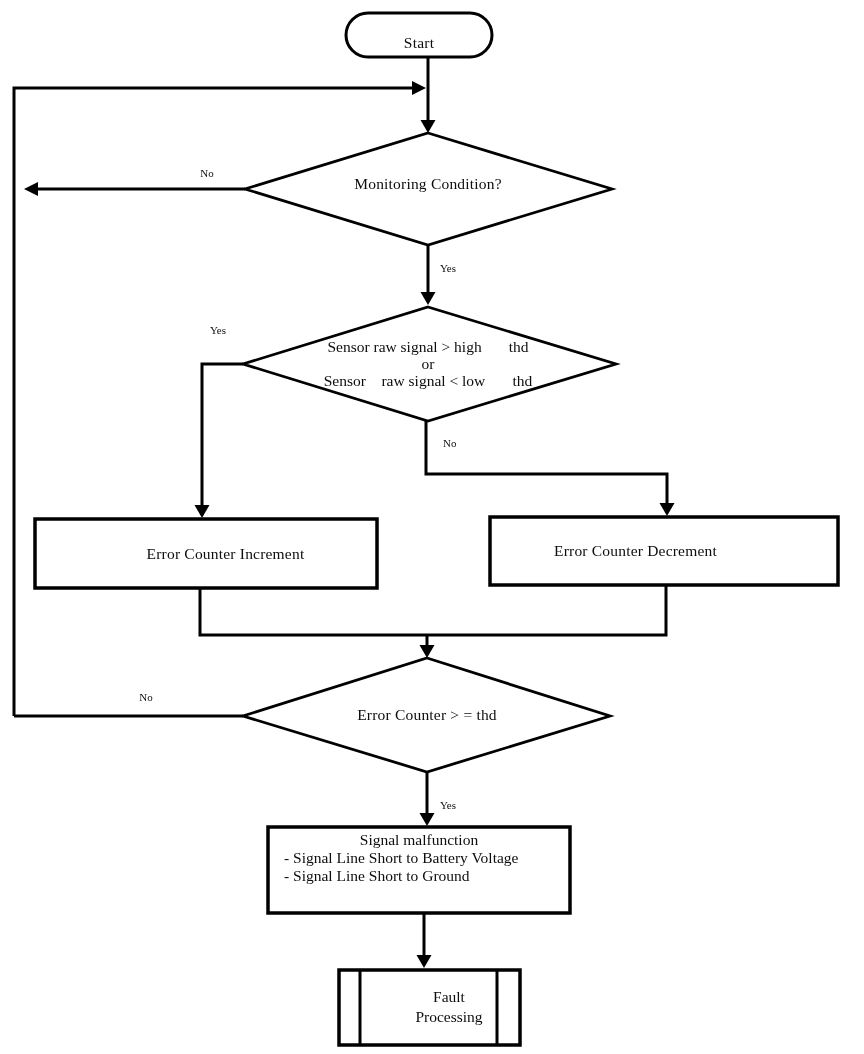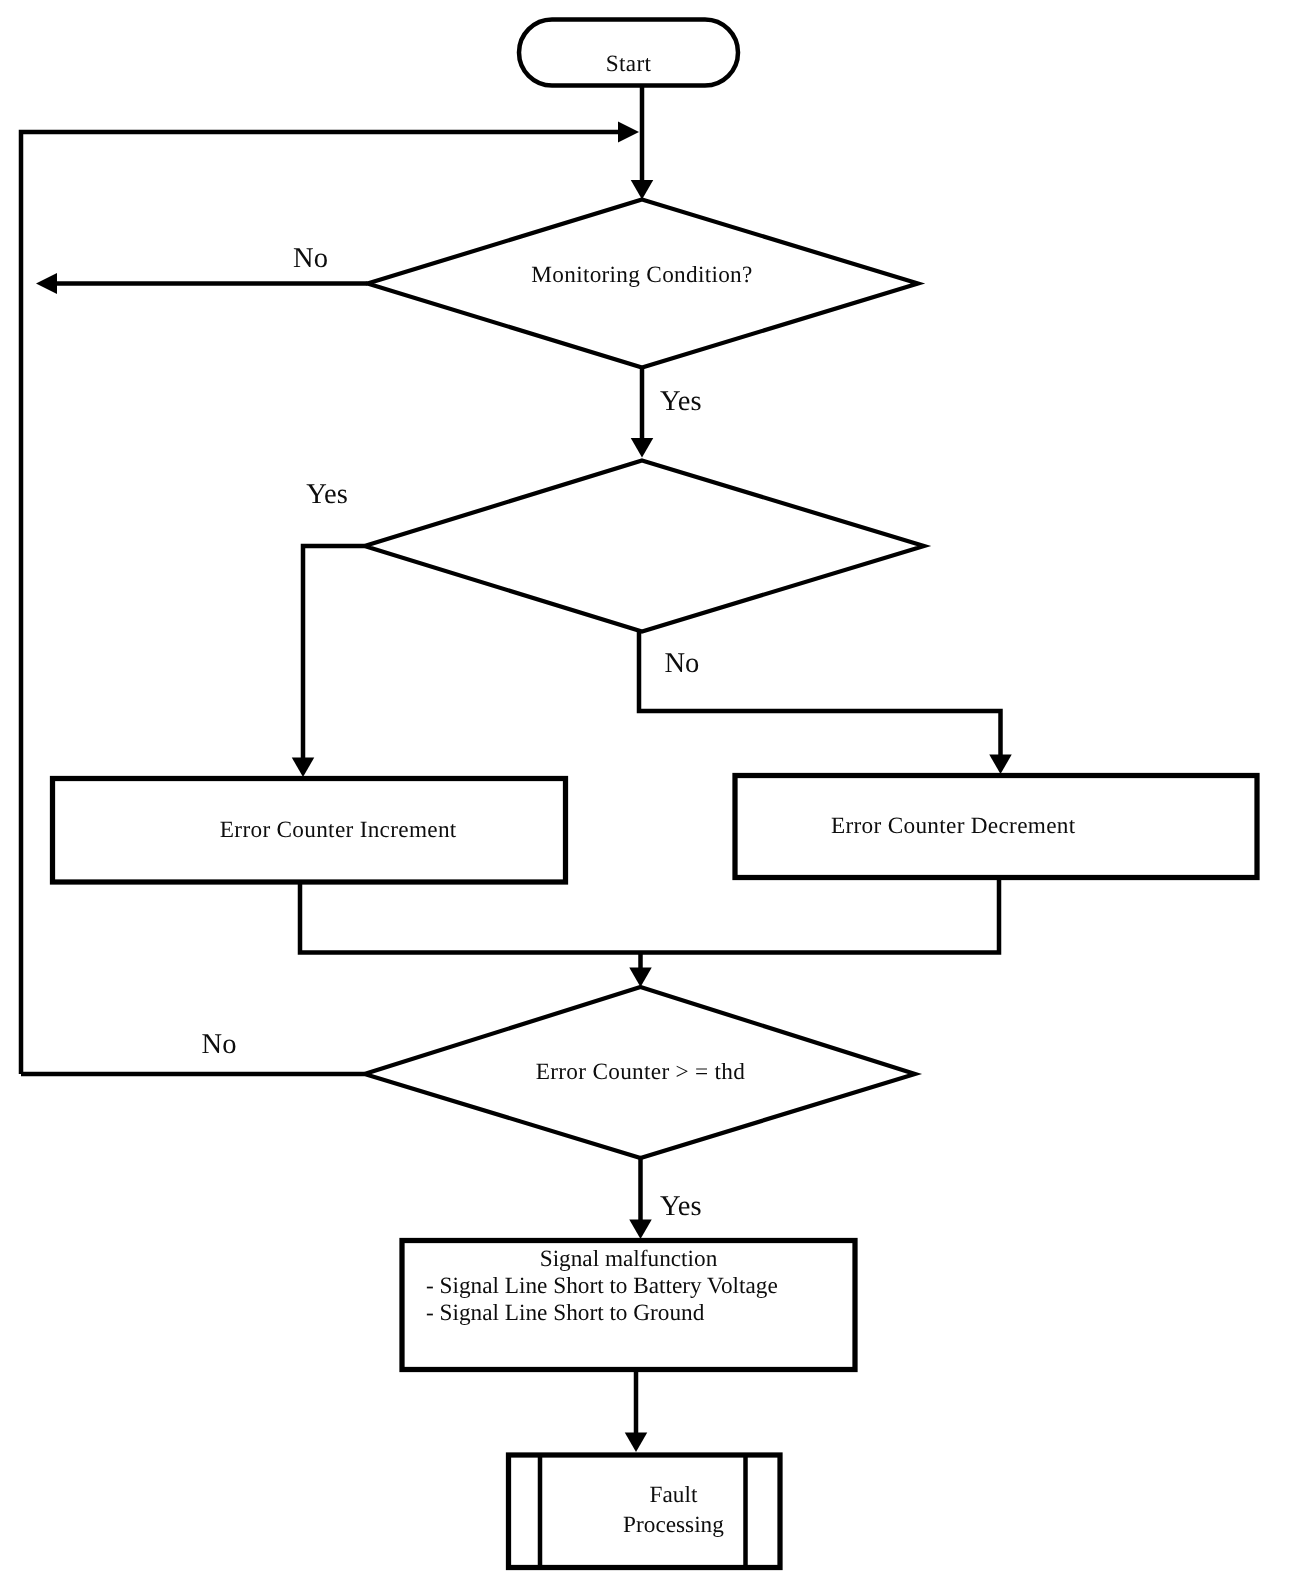--- a/index.html
+++ b/index.html
@@ -10,21 +10,21 @@
     font-family:"Liberation Serif","DejaVu Serif",serif;
     color:#0d0d0d;
     overflow:hidden;
   }
   #shapes{position:absolute;left:0;top:0;width:864px;height:1054px;}
   .txt{position:absolute;font-size:15.5px;line-height:18px;}
   .center{text-align:center;}
   .flexc{display:flex;align-items:center;justify-content:center;}
   .pre{white-space:pre;}
   .node-label{letter-spacing:0.2px;}
-  .edge-label{font-size:19px;}
+  .edge-label{font-size:11px;}
   .mal-item{padding-left:14px;white-space:pre;}
 </style>
 </head>
 <body>
 
 <div id="canvas">
 
   <svg id="shapes" viewBox="0 0 864 1054" xmlns="http://www.w3.org/2000/svg">
 
     <rect x="346" y="13" width="146" height="44" rx="22" ry="22" fill="#ffffff" stroke="#000" stroke-width="3"></rect>
@@ -70,20 +70,25 @@
     <polygon points="416.5,955 431.5,955 424,968" fill="#000"></polygon>
 
     <rect x="339" y="970" width="181" height="75" fill="#ffffff" stroke="#000" stroke-width="3.5"></rect>
     <path d="M360 970 V1045 M497 970 V1045" stroke="#000" stroke-width="3" fill="none"></path>
   </svg>
 
   <div class="txt flexc node-label" style="left:346px;top:13px;width:146px;height:60px;">Start</div>
 
   <div class="txt center node-label" style="left:278px;top:175px;width:300px;">Monitoring Condition?</div>
 
+  <div class="txt center" style="left:258px;top:338px;width:340px;line-height:17px;">
+    <div class="pre">Sensor raw signal &gt; high       thd</div>
+    <div class="pre">or</div>
+    <div class="pre">Sensor    raw signal &lt; low       thd</div>
+  </div>
 
   <div class="txt flexc node-label" style="left:35px;top:519px;width:381px;height:69px;">Error Counter Increment</div>
 
   <div class="txt flexc node-label" style="left:490px;top:517px;width:291px;height:68px;">Error Counter Decrement</div>
 
   <div class="txt center node-label" style="left:277px;top:706px;width:300px;">Error Counter &gt; = thd</div>
 
   <div class="txt" style="left:270px;top:831px;width:298px;line-height:18px;">
     <div class="center">Signal malfunction</div>
     <div class="mal-item">- Signal Line Short to Battery Voltage</div>

